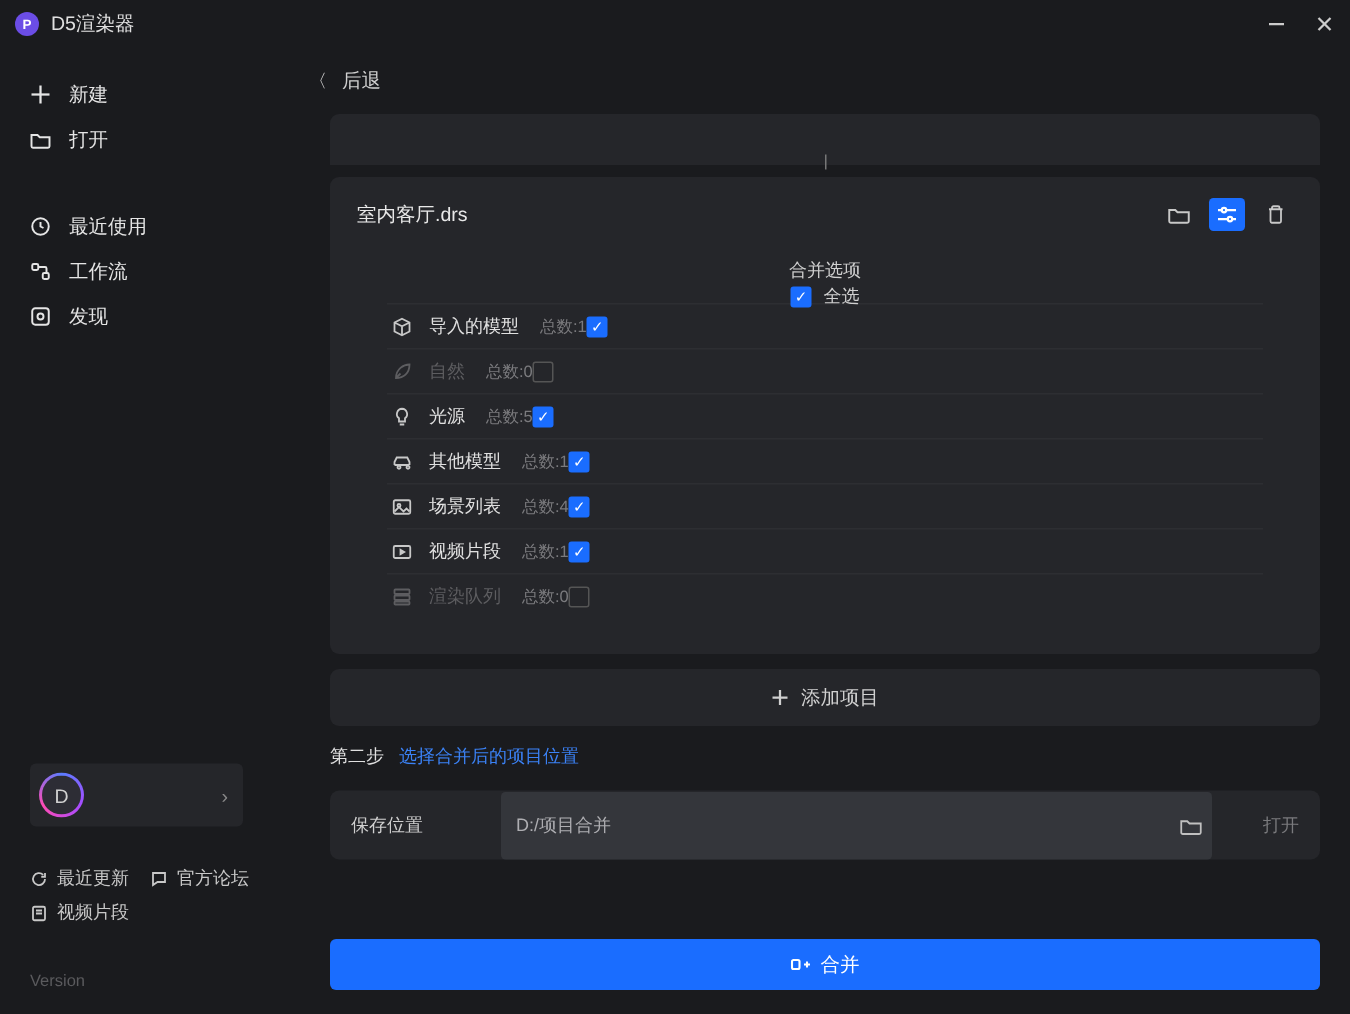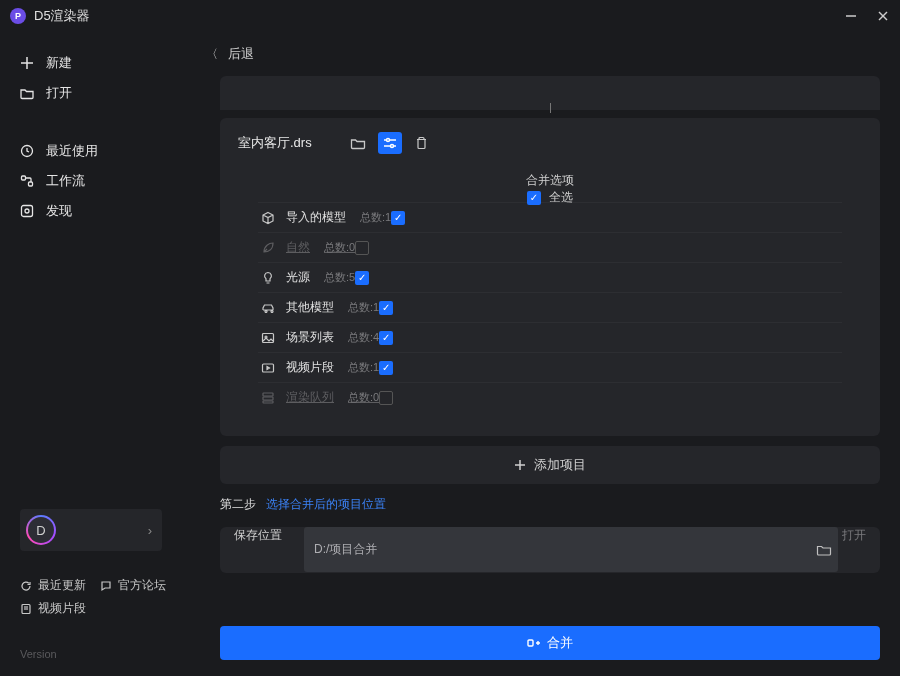--- a/index.html
+++ b/index.html
@@ -57,21 +57,21 @@
 .scroll-area { flex: 1; overflow-y: auto; }
 .scroll-spacer { height: 34px; background: #25262a; border-radius: 6px 6px 0 0; margin-bottom: 0; position: relative; }
 .scroll-spacer::after{
   content:""; position:absolute; bottom:-3px; left:50%; width:1px; height:10px; background:#777;
 }
 .card {
   background: #25262a; border-radius: 6px; margin-top: 8px;
   padding: 14px 18px 14px 18px;
 }
 .card-header {
-  display: flex; align-items: center; 
+  display: flex; align-items: center; justify-content: space-between;
   padding-bottom: 18px;
   gap: 34px;
 }
 .card-title { font-size: 13px; color: #e8e8e8; }
 .card-actions { display: flex; align-items: center; gap: 8px; }
 .icon-btn {
   width: 24px; height: 22px; border-radius: 3px;
   display: flex; align-items: center; justify-content: center;
   color: #c8c8c8; cursor: pointer;
 }
@@ -89,34 +89,34 @@
 }
 .checkbox.unchecked { background: transparent; border: 1px solid #555; }
 .opt-row {
   display: flex; align-items: center; justify-content: flex-start;
   height: 30px; border-top: 1px solid rgba(255,255,255,0.04);
   padding: 0 2px;
 }
 .opt-left { display: flex; align-items: center; gap: 10px; font-size: 12px; }
 .opt-icon { width: 16px; display:flex; justify-content:center; color:#c8c8c8; }
 .opt-count { color: #7a7a7d; font-size: 11px; margin-left: 4px; }
-.disabled { color: #5d5d60 !important; text-decoration: underline; }
+.disabled { color: #5d5d60 !important; }
 .disabled .opt-icon{ color:#5d5d60; }
 .add-project {
   background: #25262a; border-radius: 6px; height: 38px;
   margin-top: 10px; display: flex; align-items: center; justify-content: center;
   gap: 8px; color: #d0d0d0; font-size: 13px; cursor: pointer;
 }
 .step2 { margin-top: 12px; font-size: 13px; color: #e0e0e0; }
 .step2 .heading { display: flex; gap: 10px; margin-bottom: 14px;}
 .step-label { color: #e0e0e0; font-size:12px;}
 .step-desc { color: #3b82f6; font-size:12px;}
 .save-row {
   background: #25262a; border-radius: 6px; height: 46px;
-  display: flex; align-items: flex-start; padding: 0 14px; 
+  display: flex; align-items: center; padding: 0 14px; gap: 30px;
 }
 .save-label { color:#d0d0d0; font-size:12px; width:70px;}
 .save-path {
   flex:1; background:#34363b; height:45px; border-radius:3px;
   display:flex; align-items:center; justify-content:space-between; padding:0 6px 0 10px;
   color:#aeaeb2; font-size:12px;
 }
 .save-open { color:#7a7a7d; font-size:12px; margin-left:4px; cursor:pointer; }
 .merge-btn {
   background: #1a6dff; height: 34px; border-radius: 4px;

